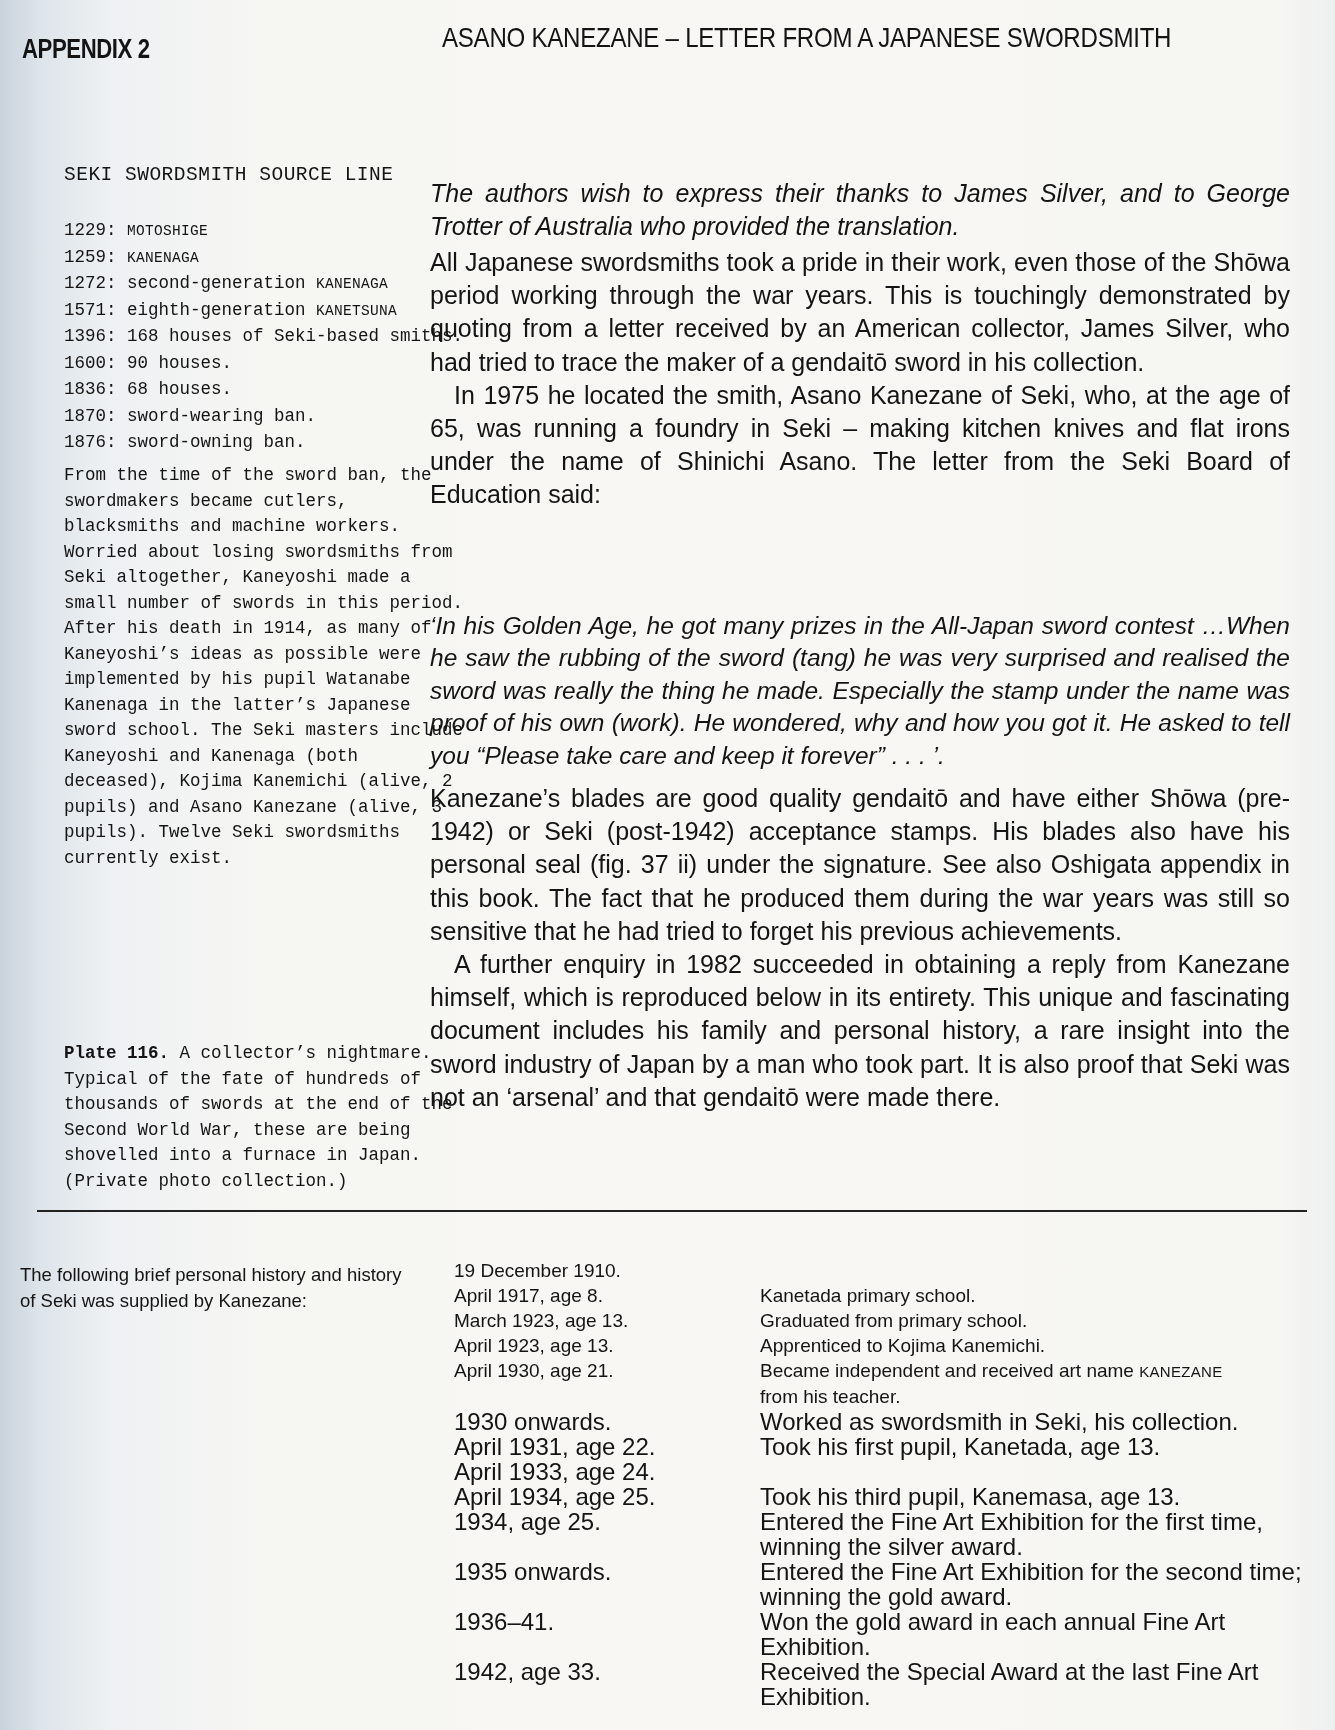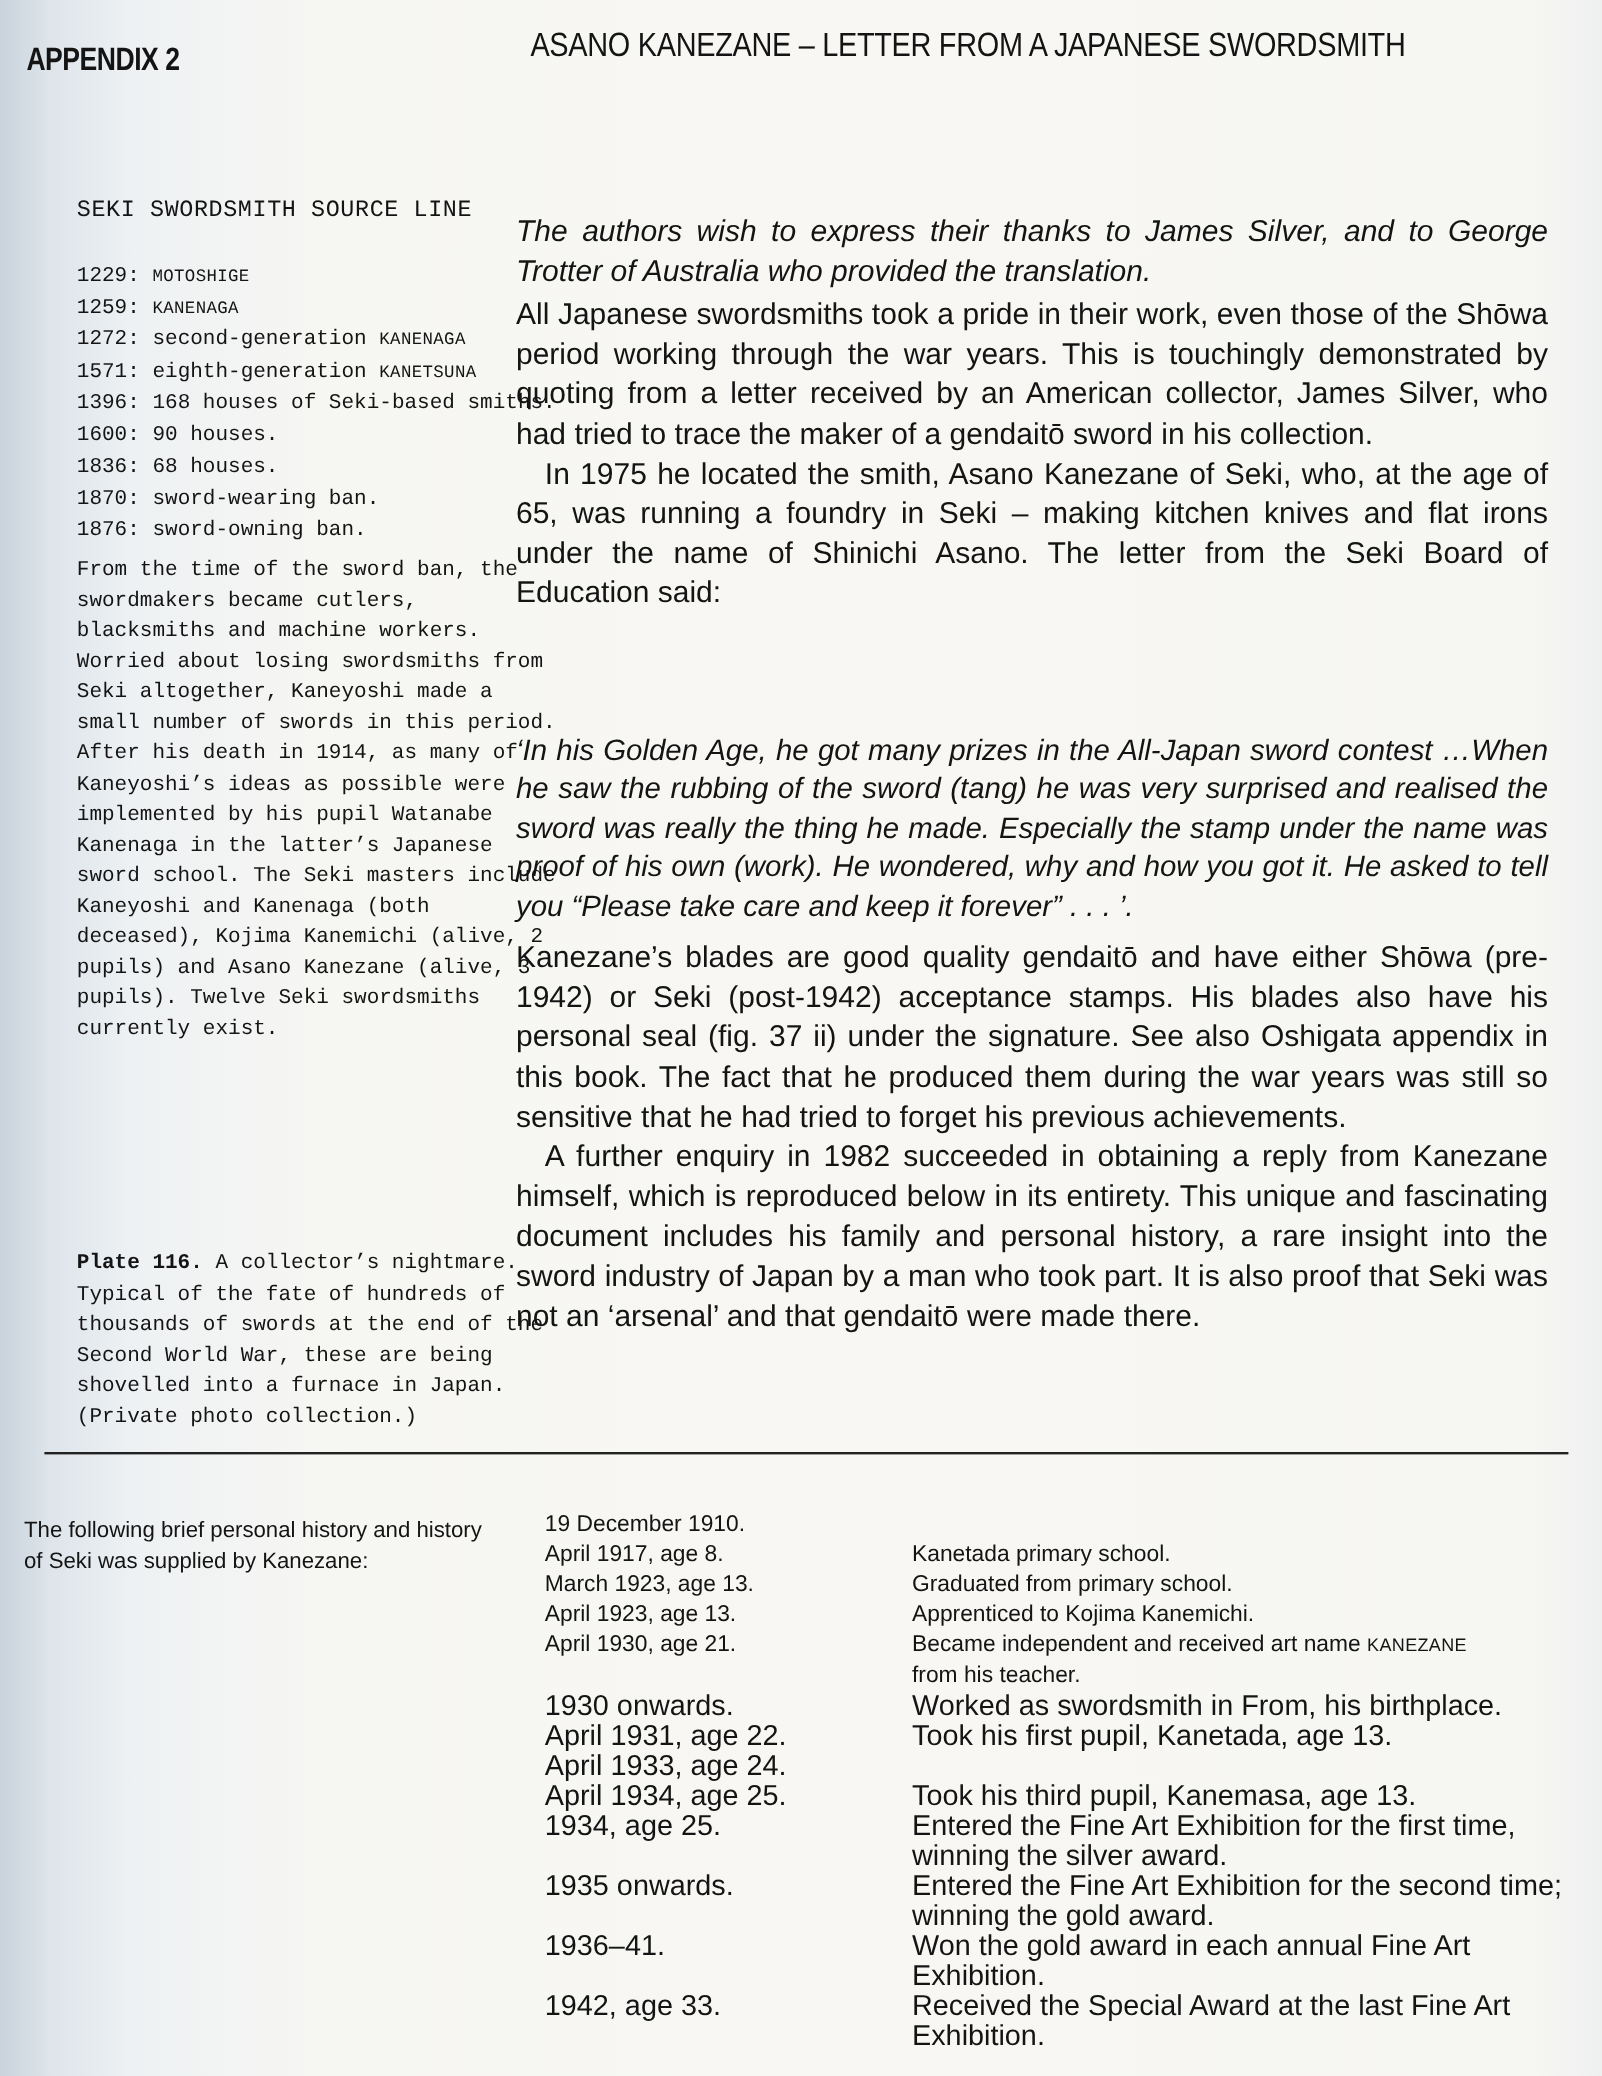--- a/index.html
+++ b/index.html
@@ -110,21 +110,21 @@
     <div class="hist-row">
         <div class="hist-date">April 1923, age 13.</div>
         <div class="hist-event">Apprenticed to Kojima Kanemichi.</div>
       </div>
     <div class="hist-row">
         <div class="hist-date">April 1930, age 21.</div>
         <div class="hist-event"><span>Became independent and received art name </span><span class="sc">KANEZANE</span><br><span>from his teacher.</span></div>
       </div>
     <div class="hist-row narrow">
         <div class="hist-date">1930 onwards.</div>
-        <div class="hist-event">Worked as swordsmith in From, his birthplace.</div>
+        <div class="hist-event">Worked as swordsmith in Seki, his collection.</div>
       </div>
     <div class="hist-row narrow">
         <div class="hist-date">April 1931, age 22.</div>
         <div class="hist-event">Took his first pupil, Kanetada, age 13.</div>
       </div>
     <div class="hist-row narrow">
         <div class="hist-date">April 1933, age 24.</div>
       </div>
     <div class="hist-row narrow">
         <div class="hist-date">April 1934, age 25.</div>

